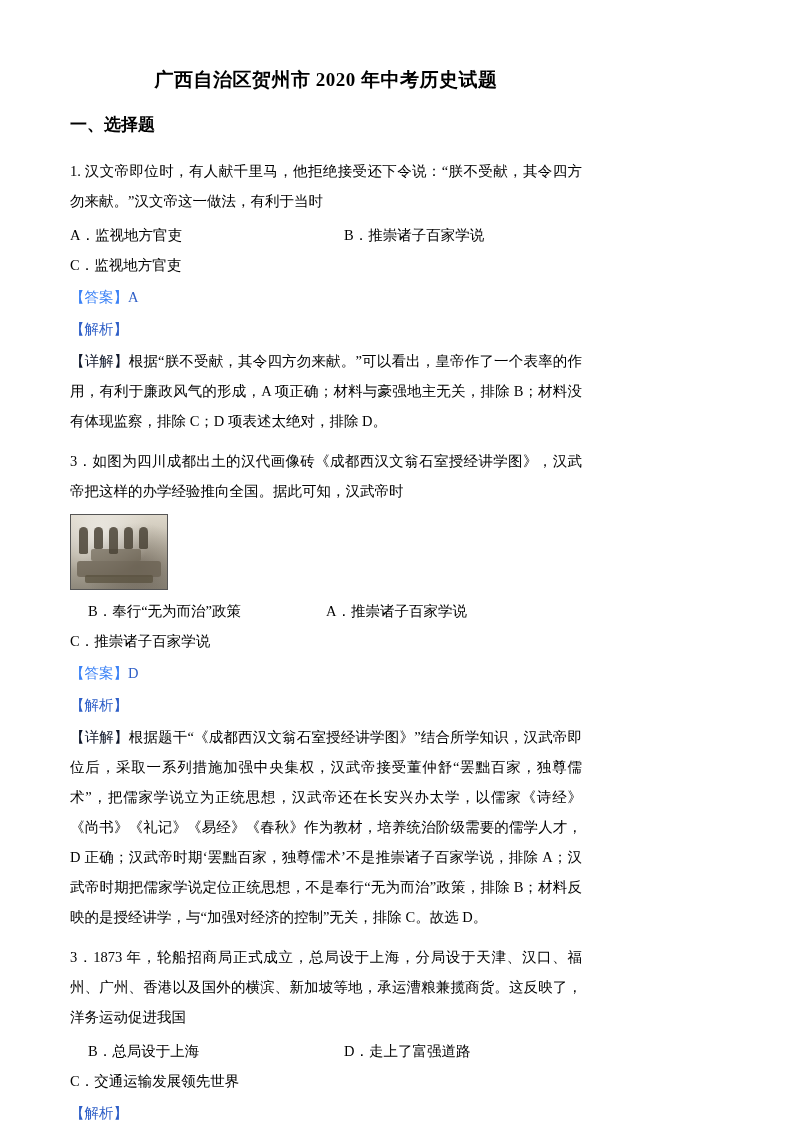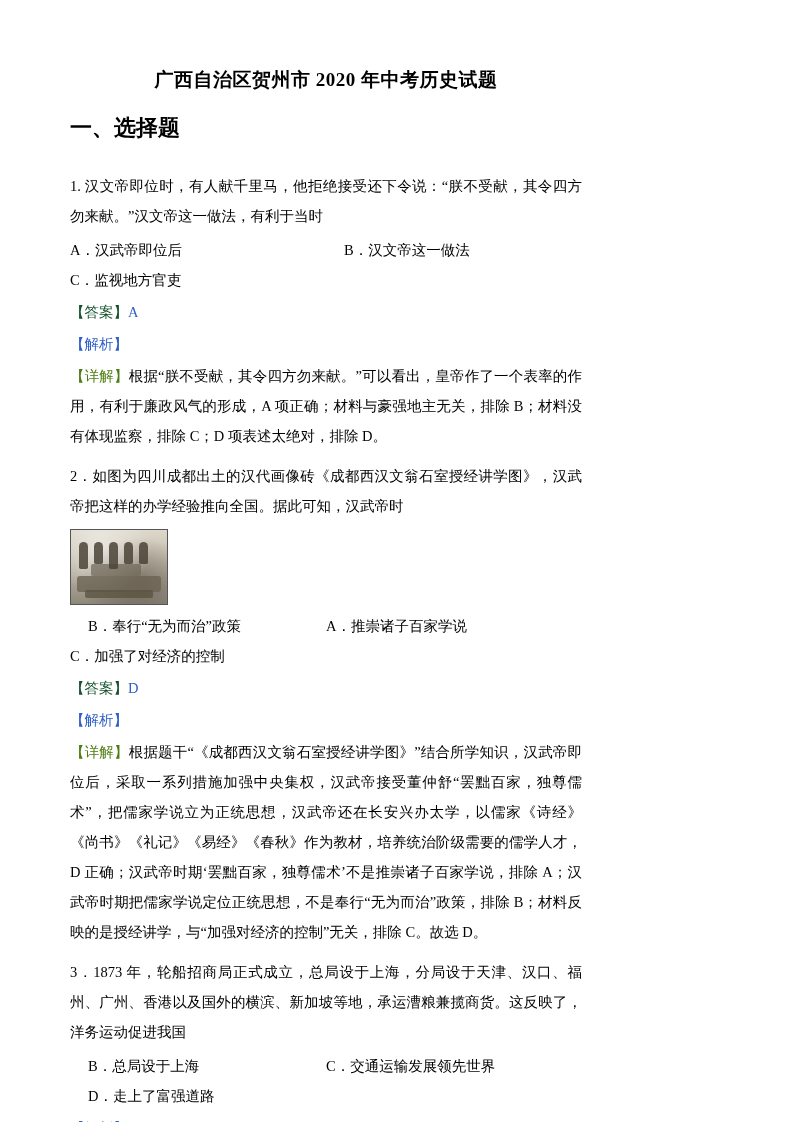--- a/index.html
+++ b/index.html
@@ -22,23 +22,23 @@
     padding: 55px 70px 40px 70px;
   }
   .doc-title {
     text-align: center;
     font-size: 19px;
     font-weight: bold;
     letter-spacing: 0.5px;
     margin: 12px 0 20px 0;
   }
   .section-title {
-    font-size: 22px;
+    font-size: 17px;
     font-weight: bold;
-    margin: 6px 0 28px 0;
+    margin: 6px 0 20px 0;
   }
   .q-stem {
     font-size: 14.5px;
     line-height: 30px;
     margin: 10px 0 4px 0;
     text-align: justify;
   }
   .options {
     display: flex;
     flex-wrap: wrap;
@@ -53,31 +53,31 @@
   .opt.b, .opt.d {
     padding-left: 18px;
   }
   .ans {
     color: #2f5fc7;
     font-size: 14.5px;
     line-height: 30px;
     margin: 2px 0;
   }
   .ans .brk {
-    color: #14532d;
+    color: #3b82f6;
     margin-top: 44px;
   }
   .detail {
     font-size: 14.5px;
     line-height: 30px;
     margin: 2px 0 2px 0;
     text-align: justify;
   }
   .detail .lead {
-    color: #4d7c0f;
+    color: #0f172a;
   }
   .figure {
     margin: 8px 0 6px 0;
   }
   .brick {
     width: 96px;
     height: 74px;
     border: 1px solid #555;
     background: #cfc9bd;
     position: relative;
@@ -135,59 +135,59 @@
 
 <div class="page">
 
   <div class="doc-title">广西自治区贺州市 2020 年中考历史试题</div>
 
   <div class="section-title">一、选择题</div>
 
   <div>
     <p class="q-stem">1. 汉文帝即位时，有人献千里马，他拒绝接受还下令说：“朕不受献，其令四方勿来献。”汉文帝这一做法，有利于当时</p>
     <div class="options">
-      <div class="opt a">A．汉武帝即位后</div>
-      <div class="opt b">B．汉文帝这一做法</div>
+      <div class="opt a">A．监视地方官吏</div>
+      <div class="opt b">B．推崇诸子百家学说</div>
       <div class="opt c">C．监视地方官吏</div>
     </div>
     <p class="ans"><span class="brk">【答案】</span><span>A</span></p>
     <p class="ans">【解析】</p>
     <p class="detail"><span class="lead">【详解】</span><span>根据“朕不受献，其令四方勿来献。”可以看出，皇帝作了一个表率的作用，有利于廉政风气的形成，A 项正确；材料与豪强地主无关，排除 B；材料没有体现监察，排除 C；D 项表述太绝对，排除 D。</span></p>
   </div>
 
   <div>
-    <p class="q-stem">2．如图为四川成都出土的汉代画像砖《成都西汉文翁石室授经讲学图》，汉武帝把这样的办学经验推向全国。据此可知，汉武帝时</p>
+    <p class="q-stem">3．如图为四川成都出土的汉代画像砖《成都西汉文翁石室授经讲学图》，汉武帝把这样的办学经验推向全国。据此可知，汉武帝时</p>
     <div class="figure">
       <div class="brick">
         <div class="tone"></div>
         <div class="seat"></div>
         <div class="fig-row">
           <div class="person tall"></div>
           <div class="person"></div>
           <div class="person tall"></div>
           <div class="person"></div>
           <div class="person"></div>
         </div>
         <div class="base"></div>
         <div class="base2"></div>
       </div>
     </div>
     <div class="options">
       <div class="opt b">B．奉行“无为而治”政策</div>
       <div class="opt a">A．推崇诸子百家学说</div>
-      <div class="opt c">C．加强了对经济的控制</div>
+      <div class="opt c">C．推崇诸子百家学说</div>
     </div>
     <p class="ans"><span class="brk">【答案】</span><span>D</span></p>
     <p class="ans">【解析】</p>
     <p class="detail"><span class="lead">【详解】</span><span>根据题干“《成都西汉文翁石室授经讲学图》”结合所学知识，汉武帝即位后，采取一系列措施加强中央集权，汉武帝接受董仲舒“罢黜百家，独尊儒术”，把儒家学说立为正统思想，汉武帝还在长安兴办太学，以儒家《诗经》《尚书》《礼记》《易经》《春秋》作为教材，培养统治阶级需要的儒学人才，D 正确；汉武帝时期‘罢黜百家，独尊儒术’不是推崇诸子百家学说，排除 A；汉武帝时期把儒家学说定位正统思想，不是奉行“无为而治”政策，排除 B；材料反映的是授经讲学，与“加强对经济的控制”无关，排除 C。故选 D。</span></p>
   </div>
 
   <div>
     <p class="q-stem">3．1873 年，轮船招商局正式成立，总局设于上海，分局设于天津、汉口、福州、广州、香港以及国外的横滨、新加坡等地，承运漕粮兼揽商货。这反映了，洋务运动促进我国</p>
     <div class="options">
       <div class="opt b">B．总局设于上海</div>
+      <div class="opt d">D．走上了富强道路</div>
       <div class="opt c">C．交通运输发展领先世界</div>
-      <div class="opt d">D．走上了富强道路</div>
     </div>
     <p class="ans">【解析】</p>
   </div>
 
 </div>
 
 </body></html>

